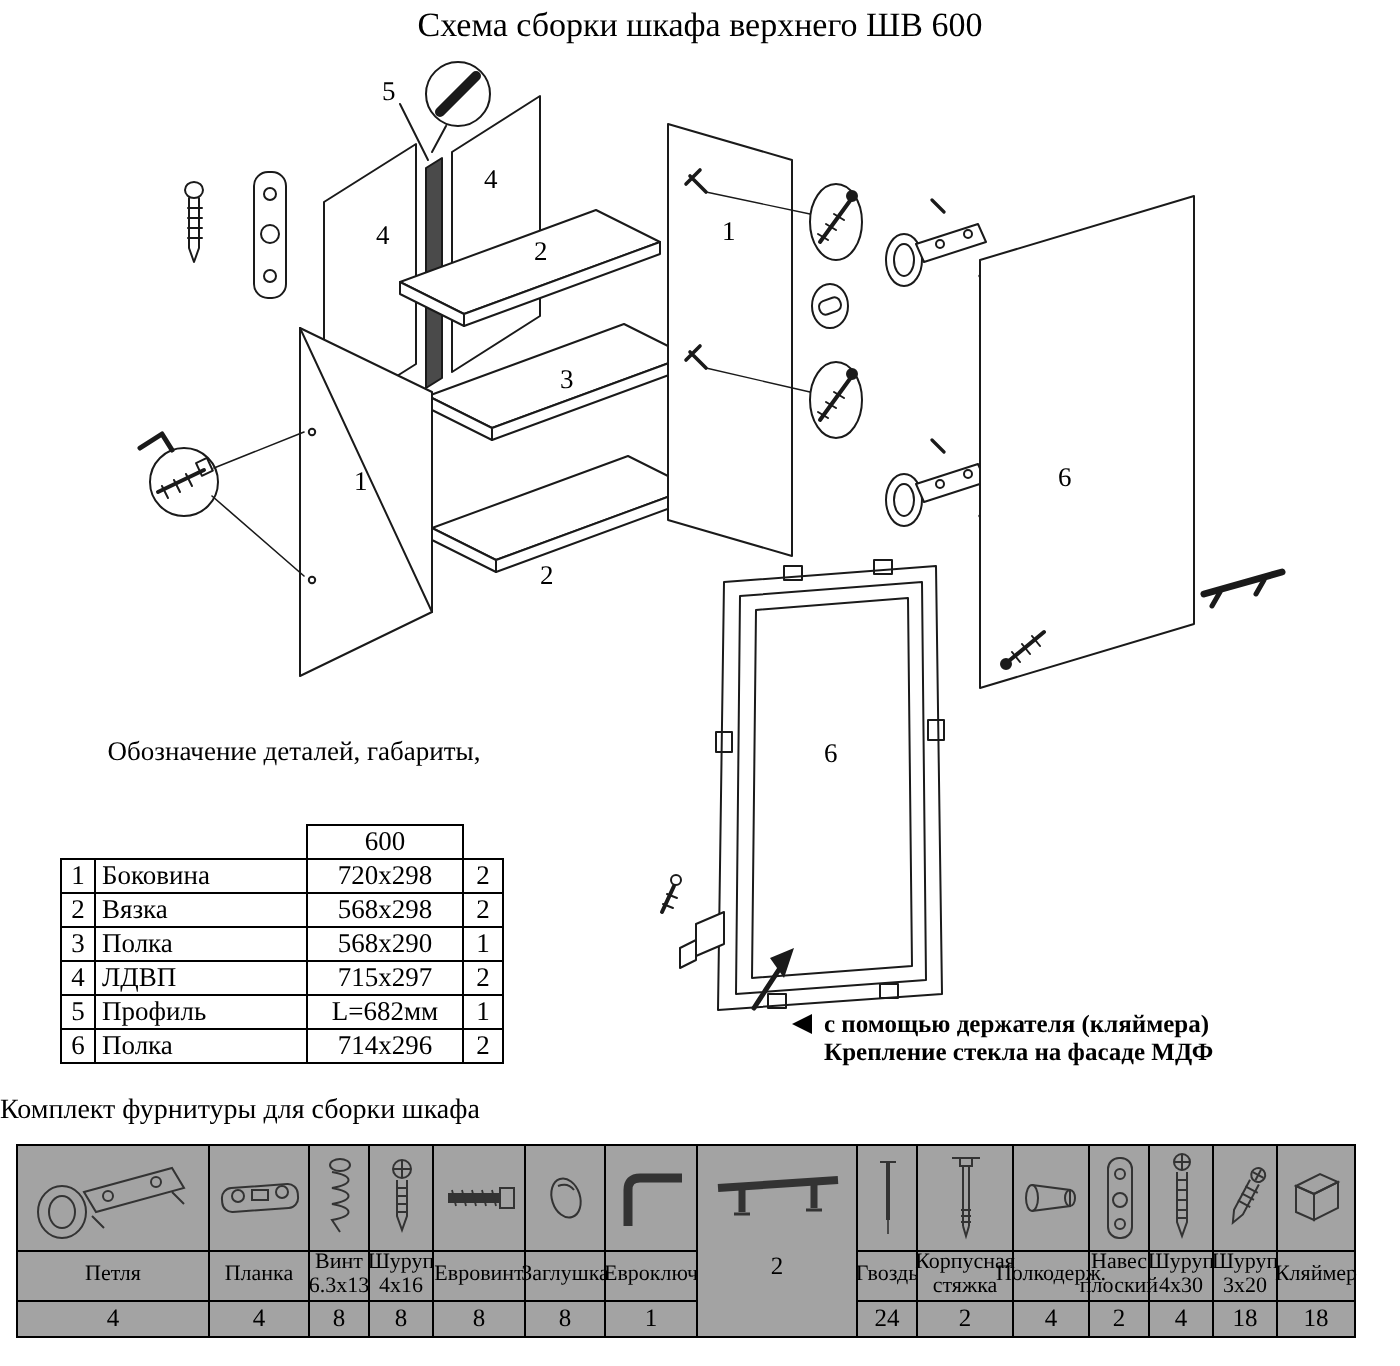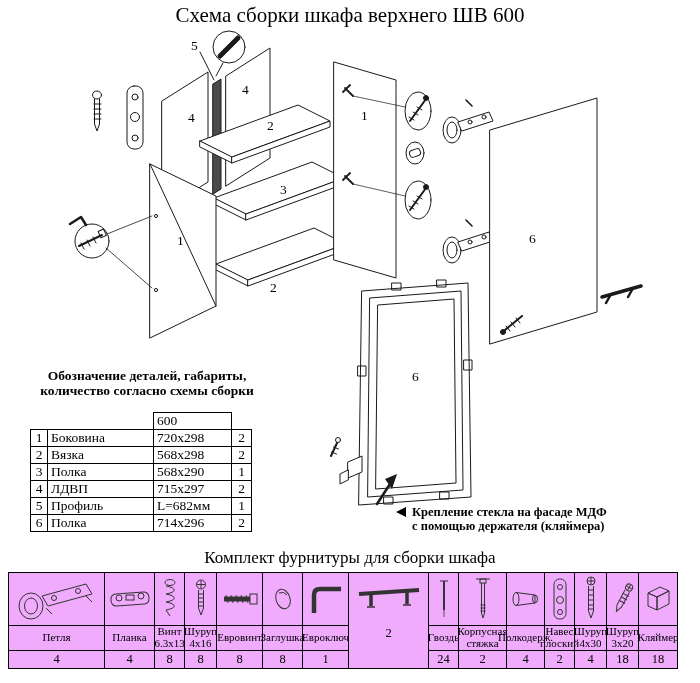--- a/index.html
+++ b/index.html
@@ -1,33 +1,33 @@
 <!DOCTYPE html>
 <html><head>
 <meta charset="utf-8">
 <style>
   *{box-sizing:border-box;margin:0;padding:0}
   html,body{background:#fff}
   body{width:700px;height:683px;font-family:"Liberation Serif",serif;color:#000}
   .page{position:relative;width:700px;height:683px;overflow:hidden;background:#fff}
-  .title{position:absolute;top:3px;left:0;width:100%;text-align:center;font-size:21px}
+  .title{position:absolute;top:3px;left:0;width:100%;text-align:center;font-size:17px}
   .diagram{position:absolute;top:0;left:0}
   .diagram text{font-size:13.5px;fill:#000;font-family:"Liberation Serif",serif}
-  .parts-note{position:absolute;left:24px;top:368px;width:246px;text-align:center;font-weight:bold;font-size:13.5px;line-height:1.12}
+  .parts-note{position:absolute;left:24px;top:368px;width:246px;text-align:center;font-weight:normal;font-size:13.5px;line-height:1.12}
   table.parts{position:absolute;left:30px;top:412px;border-collapse:collapse;font-size:13.5px}
   table.parts td{border:1px solid #000;height:17px;padding:0 3px;line-height:1}
   table.parts td.nb{border:none}
   td.col-num{width:17px;text-align:center}
   td.col-name{width:106px}
-  td.col-size{width:78px;}
+  td.col-size{width:78px;text-align:center}
   td.col-qty{width:20px;text-align:center}
   .glass-note{position:absolute;left:396px;top:505px;display:flex;gap:6px;font-weight:bold;font-size:12.5px;line-height:1.15}
   .tri{width:0;height:0;border-top:5px solid transparent;border-bottom:5px solid transparent;border-right:10px solid #000;margin-top:2px}
-  .hw-title{position:absolute;top:548px;left:0;width:100%;text-align:center;font-size:17px}
-  .hw-table{position:absolute;left:8px;top:572px;display:flex;border:1px solid #000;background:#f0abfc}
+  .hw-title{position:absolute;top:548px;left:0;width:100%;font-size:14px}
+  .hw-table{position:absolute;left:8px;top:572px;display:flex;border:1px solid #000;background:#a3a3a3}
   .hw-col{display:flex;flex-direction:column;border-right:1px solid #000}
   .hw-col:last-child{border-right:none}
   .hw-icon{height:52px;display:flex;align-items:center;justify-content:center;overflow:hidden}
   .hw-name{border-top:1px solid #000;border-bottom:1px solid #000;height:26px;display:flex;align-items:center;justify-content:center;text-align:center;font-size:11px;line-height:1.05;white-space:pre-line;padding:0 1px}
   .hw-qty{height:17px;display:flex;align-items:center;justify-content:center;font-size:12.5px}
 </style>
 </head>
 <body>
 
 <div class="page">
@@ -186,21 +186,20 @@
       <text x="270" y="292">2</text>
       <text x="177" y="245">1</text>
       <text x="361" y="120">1</text>
       <text x="529" y="243">6</text>
       <text x="412" y="381">6</text>
     </g>
   </svg>
 
   <div class="parts-note">
     <div>Обозначение деталей, габариты,</div>
-    <div>количество согласно схемы сборки</div>
   </div>
 
   <table class="parts">
     <tbody>
         <tr>
       <td class="nb" colspan="2"></td>
       <td class="col-size">600</td>
       <td class="nb"></td>
     </tr>
     <tr>
@@ -238,22 +237,22 @@
       <td class="col-name">Полка</td>
       <td class="col-size">714x296</td>
       <td class="col-qty">2</td>
     </tr>
   </tbody>
     </table>
 
   <div class="glass-note">
     <span class="tri"></span>
     <div>
+      <div>с помощью держателя (кляймера)</div>
       <div>Крепление стекла на фасаде МДФ</div>
-      <div>с помощью держателя (кляймера)</div>
     </div>
   </div>
 
   <div class="hw-title">Комплект фурнитуры для сборки шкафа</div>
 
   <div class="hw-table">
 
     <div class="hw-col" style="width:96px">
       <div class="hw-icon">
         <svg width="82" height="46" viewBox="0 0 82 46">

